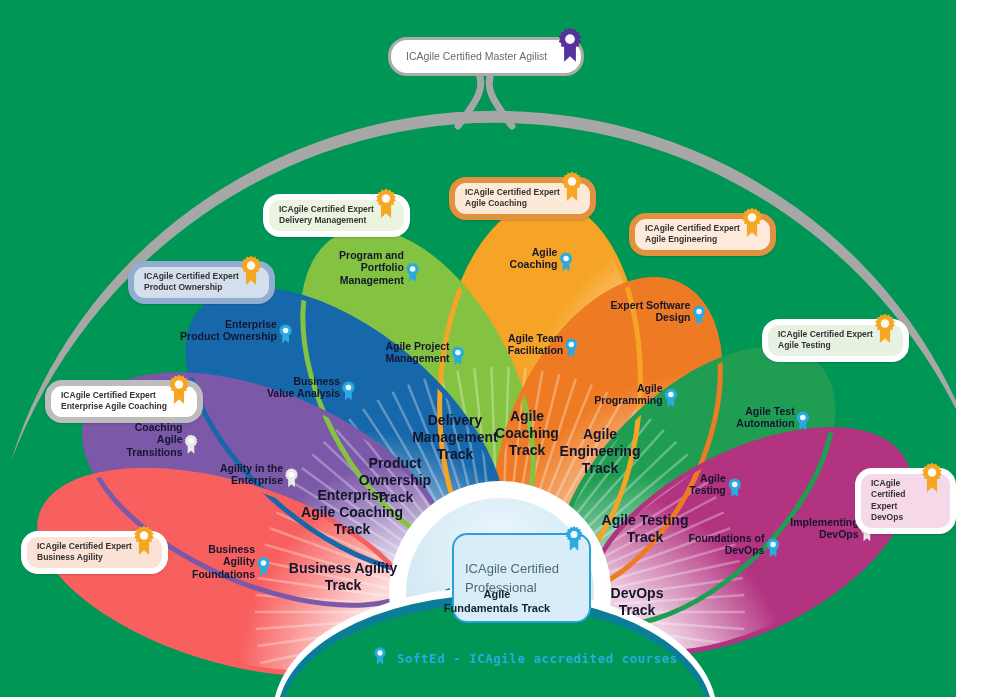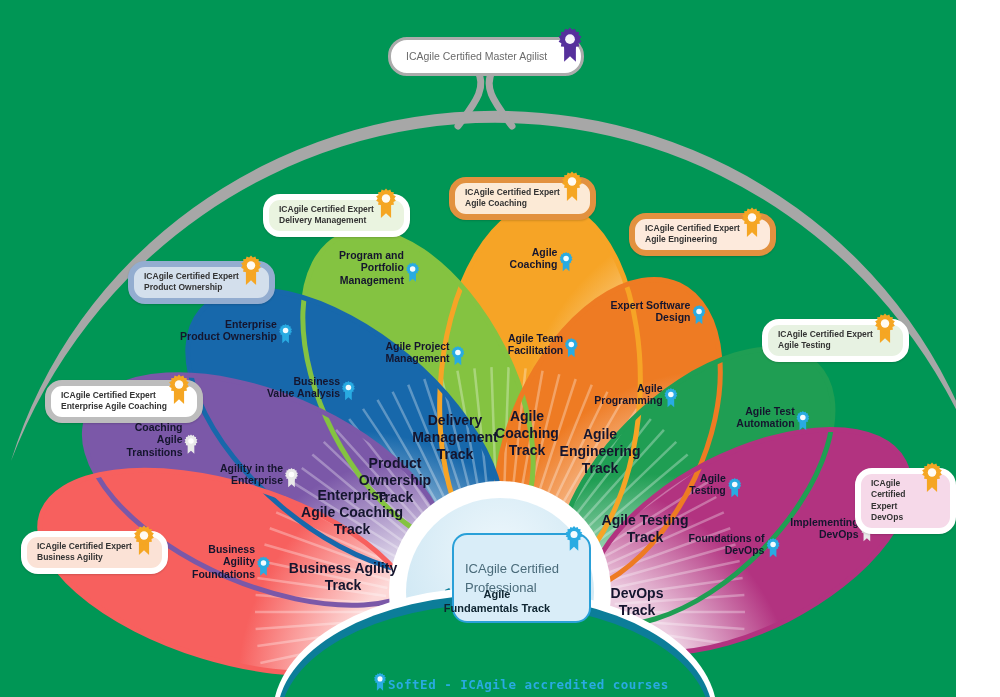--- a/index.html
+++ b/index.html
@@ -9,21 +9,21 @@
   .cl-text{font-weight:bold;font-size:10.5px;line-height:1.18;color:#15152e;text-align:right;white-space:pre-line;}
   .course-label .badge{margin-top:9px;line-height:0;}
   .track-label{position:absolute;transform:translate(-50%,-50%);font-weight:bold;font-size:14px;line-height:1.2;color:#15152e;text-align:center;white-space:pre-line;z-index:5;}
   .expert-pill{position:absolute;border-radius:17px;border:6px solid #701a75;padding:4px 30px 4px 10px;font-weight:bold;font-size:8.5px;line-height:1.35;color:#333;white-space:pre-line;z-index:6;box-shadow:0 1px 2px rgba(0,0,0,.15);}
   .expert-pill .badge{position:absolute;right:5px;top:-13px;line-height:0;}
   .pill-master{position:absolute;left:388px;top:37px;height:33px;line-height:33px;border:3px solid #ababab;border-radius:19px;background:#fff;color:#6b6b6b;font-size:10.5px;padding:0 34px 0 15px;white-space:nowrap;z-index:7;}
   .pill-master .badge{position:absolute;right:-4px;top:-14px;line-height:0;}
   .pill-professional{position:absolute;left:452px;top:533px;border-radius:15px;padding:4px 30px 4px 11px;font-size:13px;line-height:1.5;color:#4a6b7a;white-space:pre-line;z-index:7;}
   .pill-professional .badge{position:absolute;right:4px;top:-10px;line-height:0;}
   .fundamentals{position:absolute;left:497px;top:602px;transform:translate(-50%,-50%);font-weight:bold;font-size:11px;line-height:1.25;color:#0e2430;text-align:center;white-space:pre-line;z-index:7;}
-  .legend{position:absolute;left:372px;top:646px;display:flex;align-items:center;z-index:7;margin-top:26px;}
+  .legend{position:absolute;left:372px;top:646px;display:flex;align-items:center;gap:9px;z-index:7;}
   .legend-text{font-family:"DejaVu Sans Mono",monospace;font-weight:bold;font-size:12.5px;letter-spacing:.5px;}
 </style>
 </head>
 <body>
 
 <div id="stage" style="background: rgb(0, 150, 85);">
 
   <svg class="scene" width="1000" height="697" viewBox="0 0 1000 697">
     <defs>
       <radialGradient id="g-business-agility" gradientUnits="userSpaceOnUse" cx="500" cy="612" r="460">

